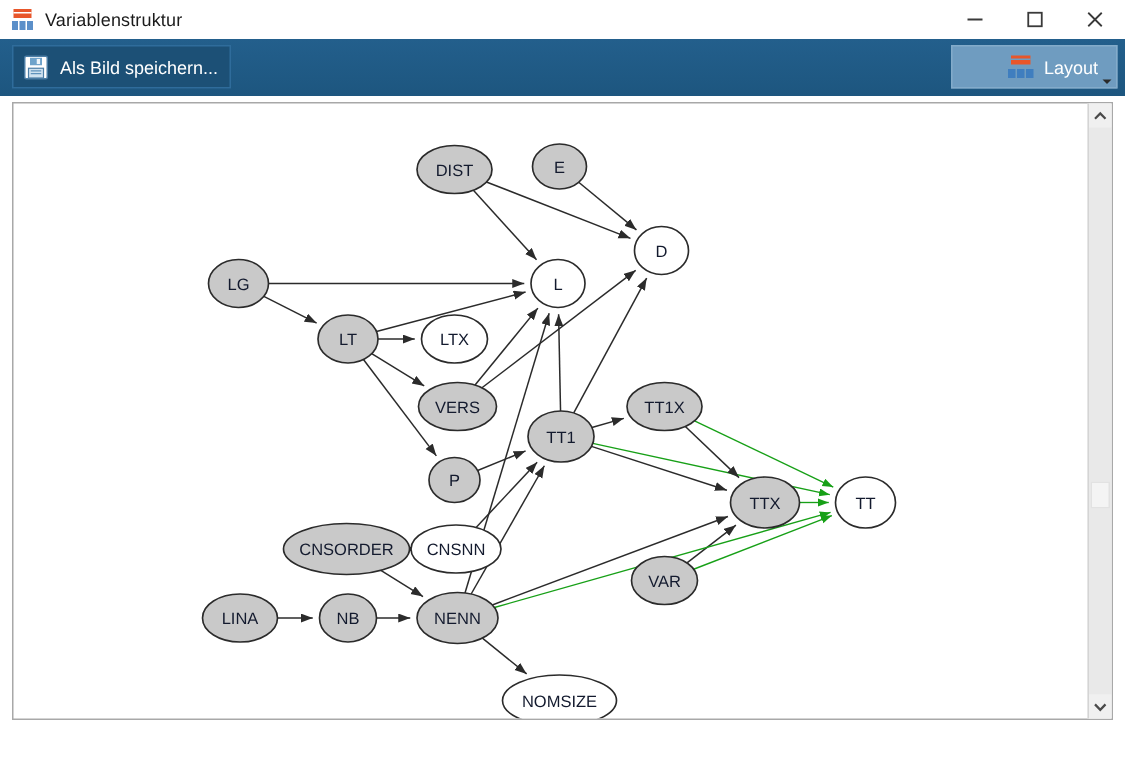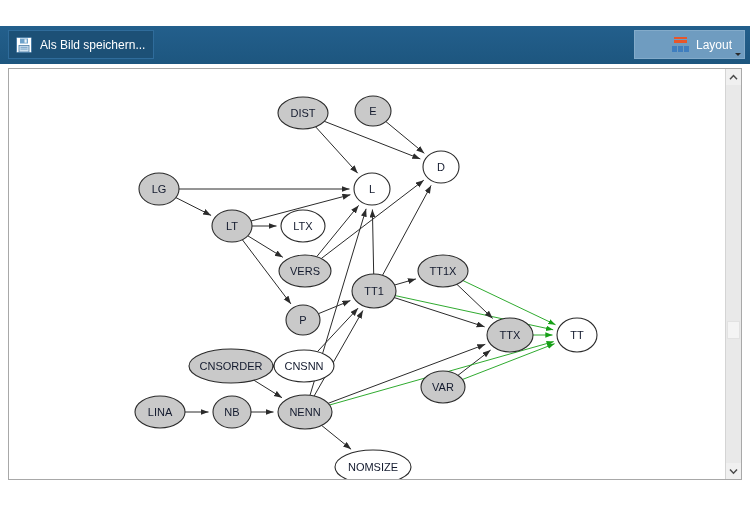--- a/index.html
+++ b/index.html
@@ -238,20 +238,46 @@
     font-family: "Liberation Sans", sans-serif;
     font-size: 11px;
     fill: #131a2e;
   }
 </style>
 </head>
 <body>
 
 <div class="window">
 
+  <div class="titlebar">
+    <div class="title-icon">
+      <div class="ti-top"></div>
+      <div class="ti-bot"></div>
+    </div>
+    <div class="title-text">Variablenstruktur</div>
+
+    <div class="winbtns">
+      <div class="winbtn">
+        <svg width="12" height="12" viewBox="0 0 12 12">
+            <line x1="1" y1="6" x2="11" y2="6" stroke="#3a3a3a" stroke-width="1.2"></line>
+          </svg>
+      </div>
+      <div class="winbtn">
+        <svg width="12" height="12" viewBox="0 0 12 12">
+            <rect x="1.5" y="1.5" width="9" height="9" fill="none" stroke="#3a3a3a" stroke-width="1.2"></rect>
+          </svg>
+      </div>
+      <div class="winbtn">
+        <svg width="12" height="12" viewBox="0 0 12 12">
+            <line x1="1.5" y1="1.5" x2="10.5" y2="10.5" stroke="#3a3a3a" stroke-width="1.2"></line>
+            <line x1="10.5" y1="1.5" x2="1.5" y2="10.5" stroke="#3a3a3a" stroke-width="1.2"></line>
+          </svg>
+      </div>
+    </div>
+  </div>
 
   <div class="toolbar">
 
     <div class="tb-btn tb-save">
       <span class="icon-box">
         <svg width="20" height="20" viewBox="0 0 20 20">
           <rect x="2.5" y="2.5" width="15" height="15" rx="1" fill="#ffffff" stroke="#4c7ea6" stroke-width="1"></rect>
           <rect x="6" y="3.5" width="8" height="5" fill="#6fa3cb"></rect>
           <rect x="10.5" y="4.3" width="2.2" height="3.4" fill="#eef5fa"></rect>
           <rect x="5" y="10.5" width="10" height="6.5" fill="#cfe2f0" stroke="#4c7ea6" stroke-width="0.8"></rect>

